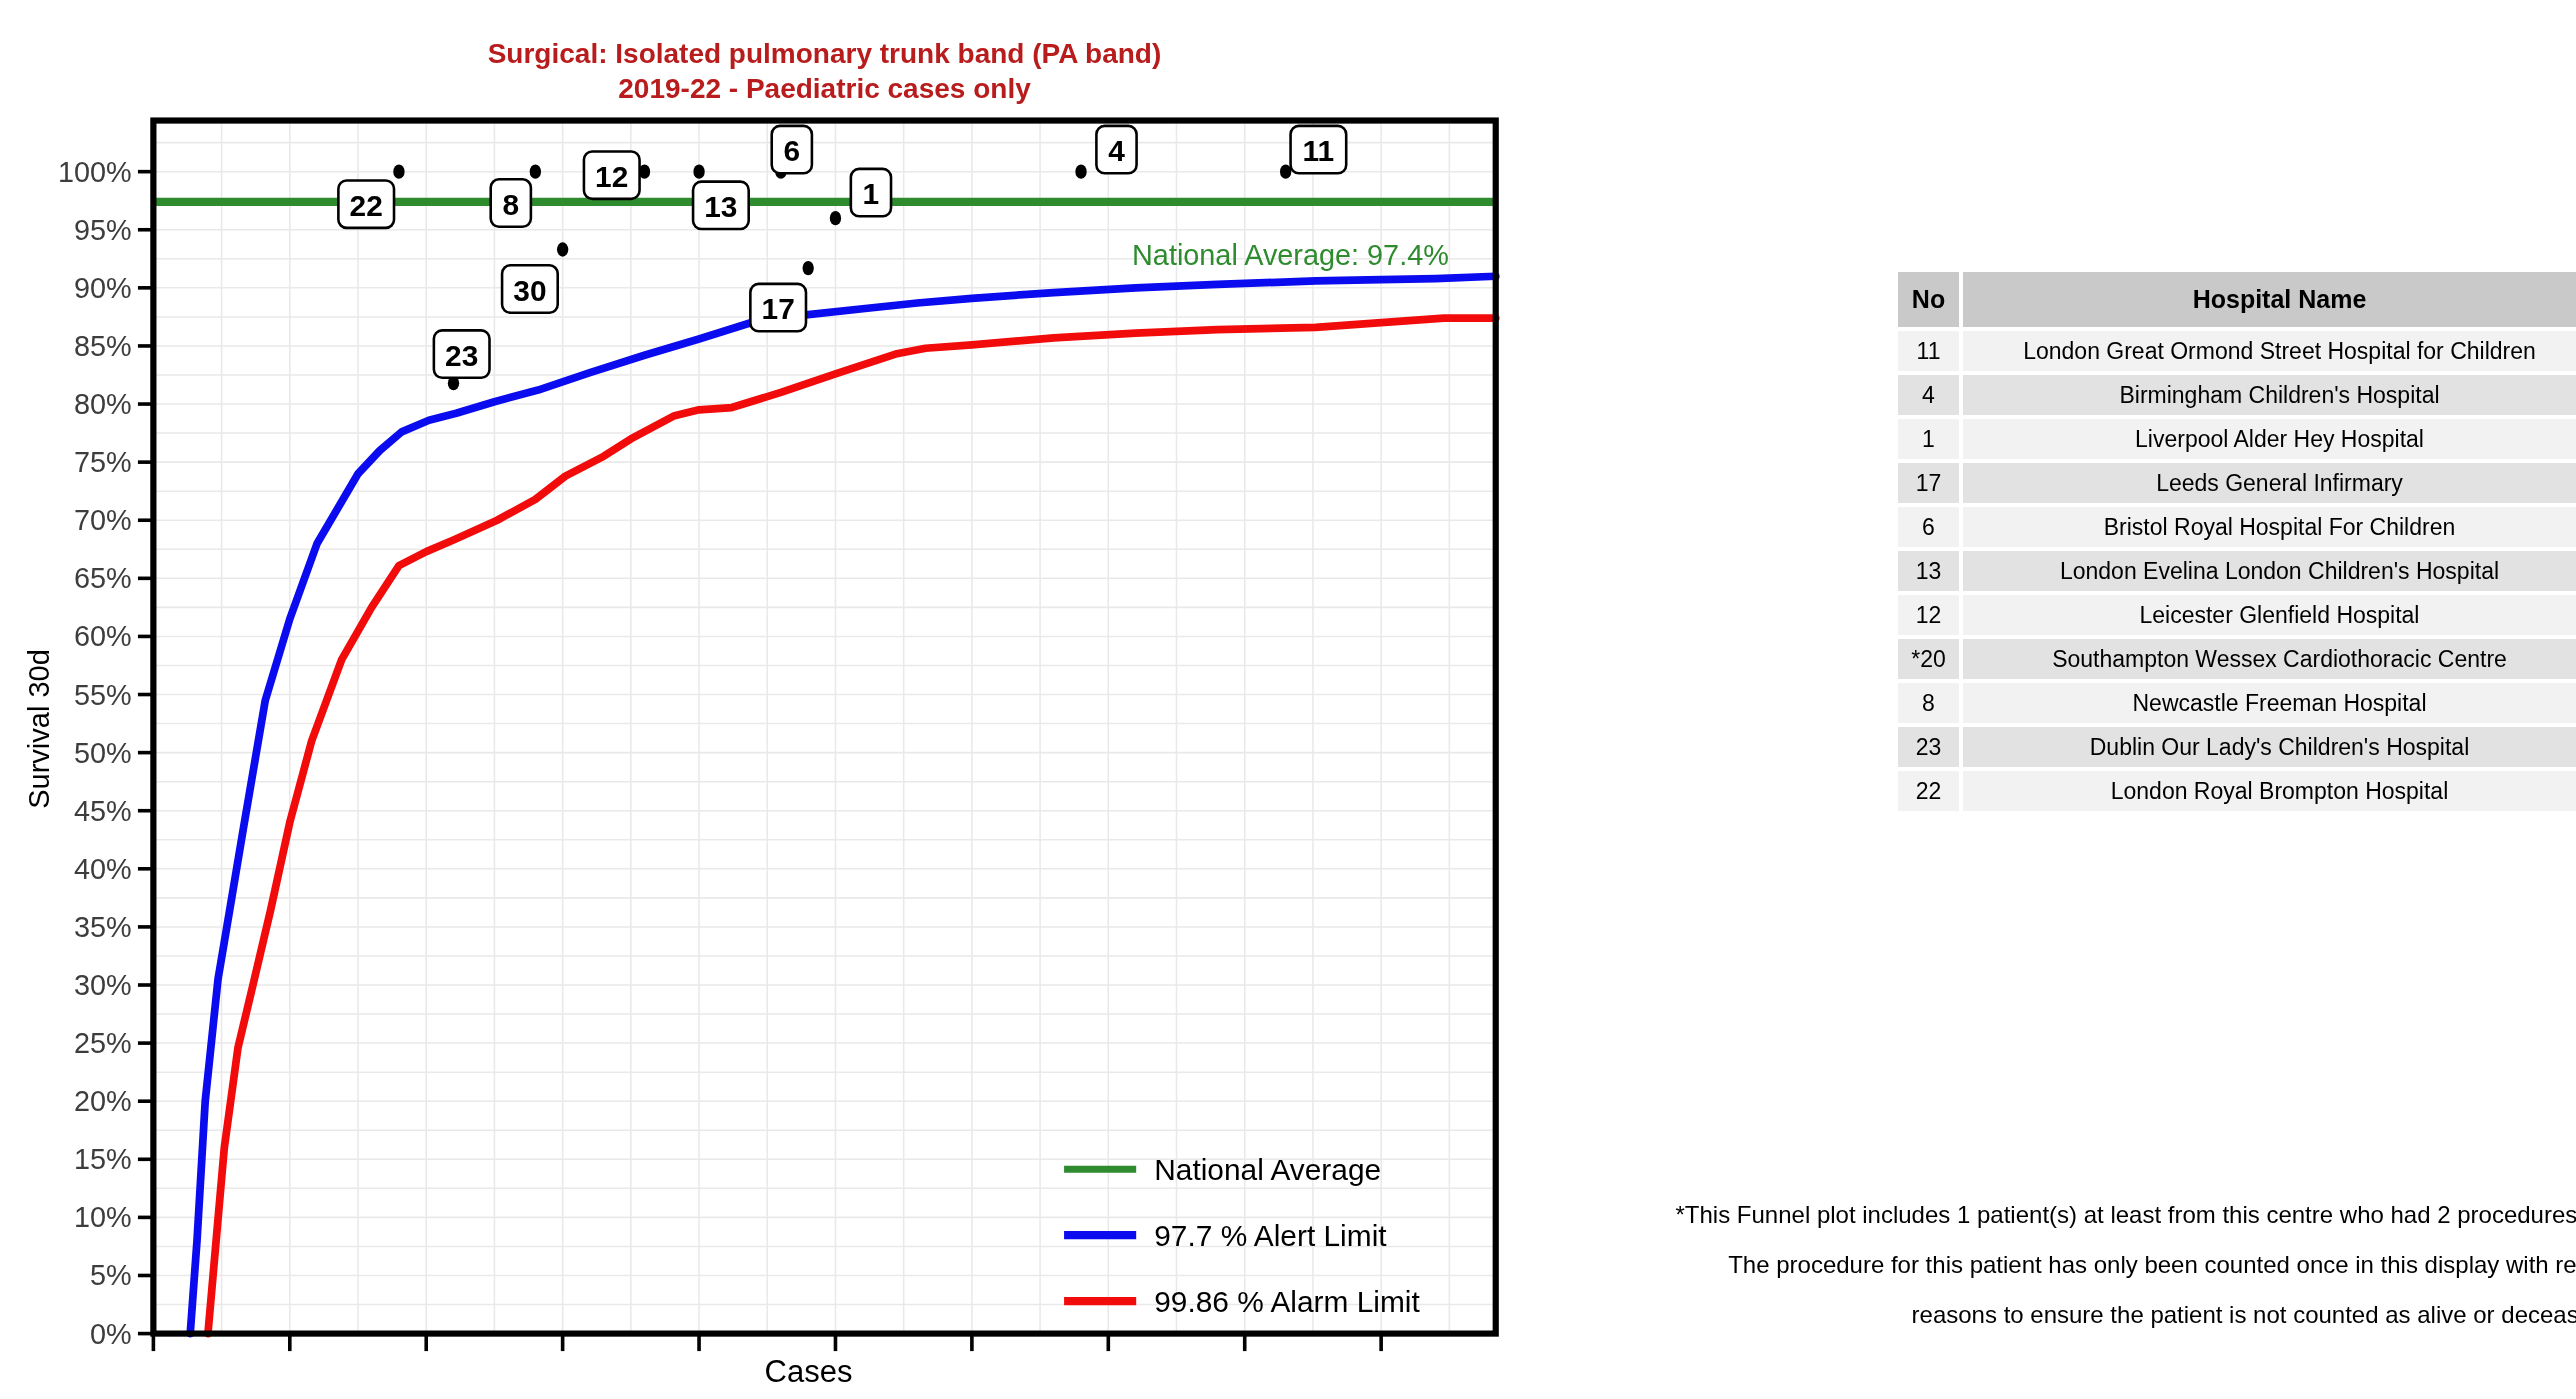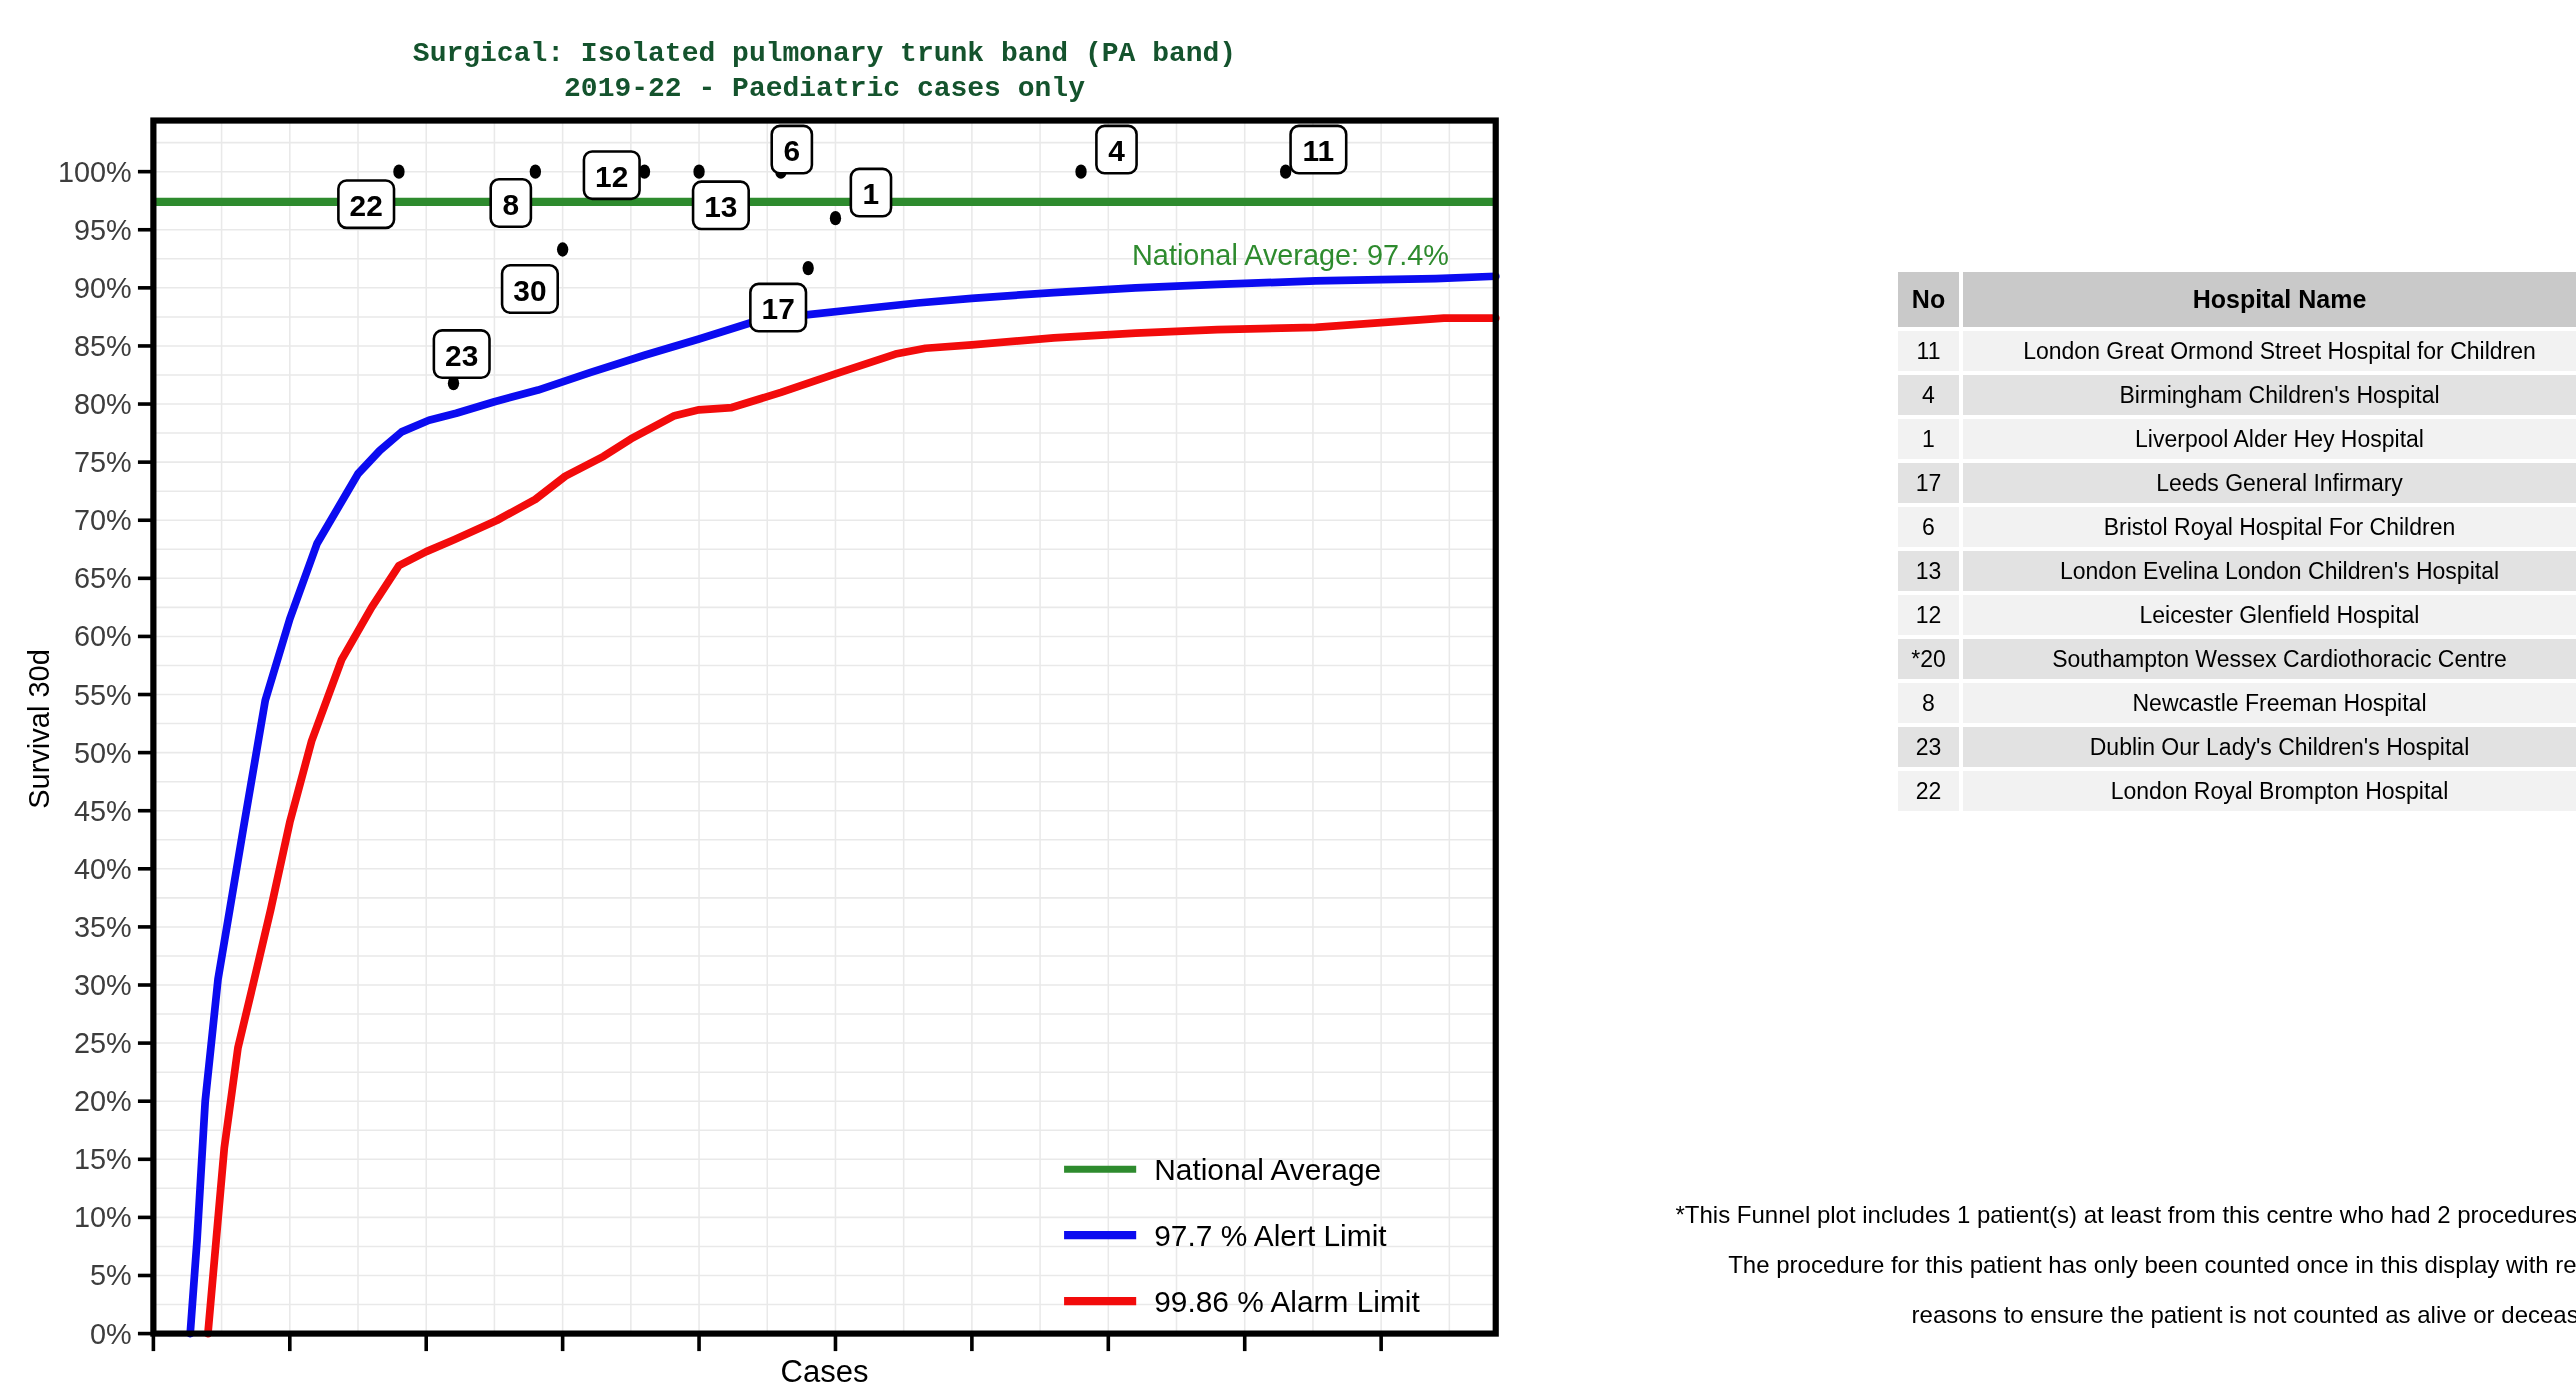--- a/index.html
+++ b/index.html
@@ -1,23 +1,23 @@
 <!DOCTYPE html>
 <html style="font-size:8.2px"><head>
 <meta charset="utf-8">
 <style>
   html,body{margin:0;padding:0;background:#fff;}
   #canvas{position:relative;width:3042px;height:1399px;background:#ffffff;overflow:hidden;
           font-family:"Liberation Sans",sans-serif;color:#000;}
   #chart-svg{position:absolute;left:0;top:0;}
   .chart-title{position:absolute;left:153px;top:36px;width:1343px;text-align:center;
-               font-size:28px;font-weight:bold;line-height:35px;color:#14532d;font-family:Liberation Mono, monospace;}
+               font-size:28px;font-weight:bold;line-height:35px;color:#b91c1c;}
   .ylabel{position:absolute;left:39px;top:729px;transform:translate(-50%,-50%) rotate(-90deg);
           font-size:29px;color:#000;white-space:nowrap;}
-  .xlabel{position:absolute;left:153px;top:1354px;width:1343px;text-align:center;font-size:31px;color:#000;}
+  .xlabel{position:absolute;left:137px;top:1354px;width:1343px;text-align:center;font-size:31px;color:#000;}
   
   #hospital-table{position:absolute;left:1894px;top:268px;border-collapse:separate;border-spacing:4.1px;}
   #hospital-table th{background:#c9c9c9;font-size:25px;font-weight:bold;text-align:center;
                      height:55px;padding:0 7.2px;white-space:nowrap;}
   #hospital-table td{font-size:23px;text-align:center;height:40px;padding:0 5.2px;white-space:nowrap;}
   #hospital-table tr.odd td{background:#f2f2f2;}
   #hospital-table tr.even td{background:#e2e2e2;}
   .col-no{width:61px;} .col-name{width:633px;}
   .footnote{position:absolute;left:1587px;top:1190px;width:1463px;text-align:center;
             font-size:24px;line-height:50px;color:#000;}

